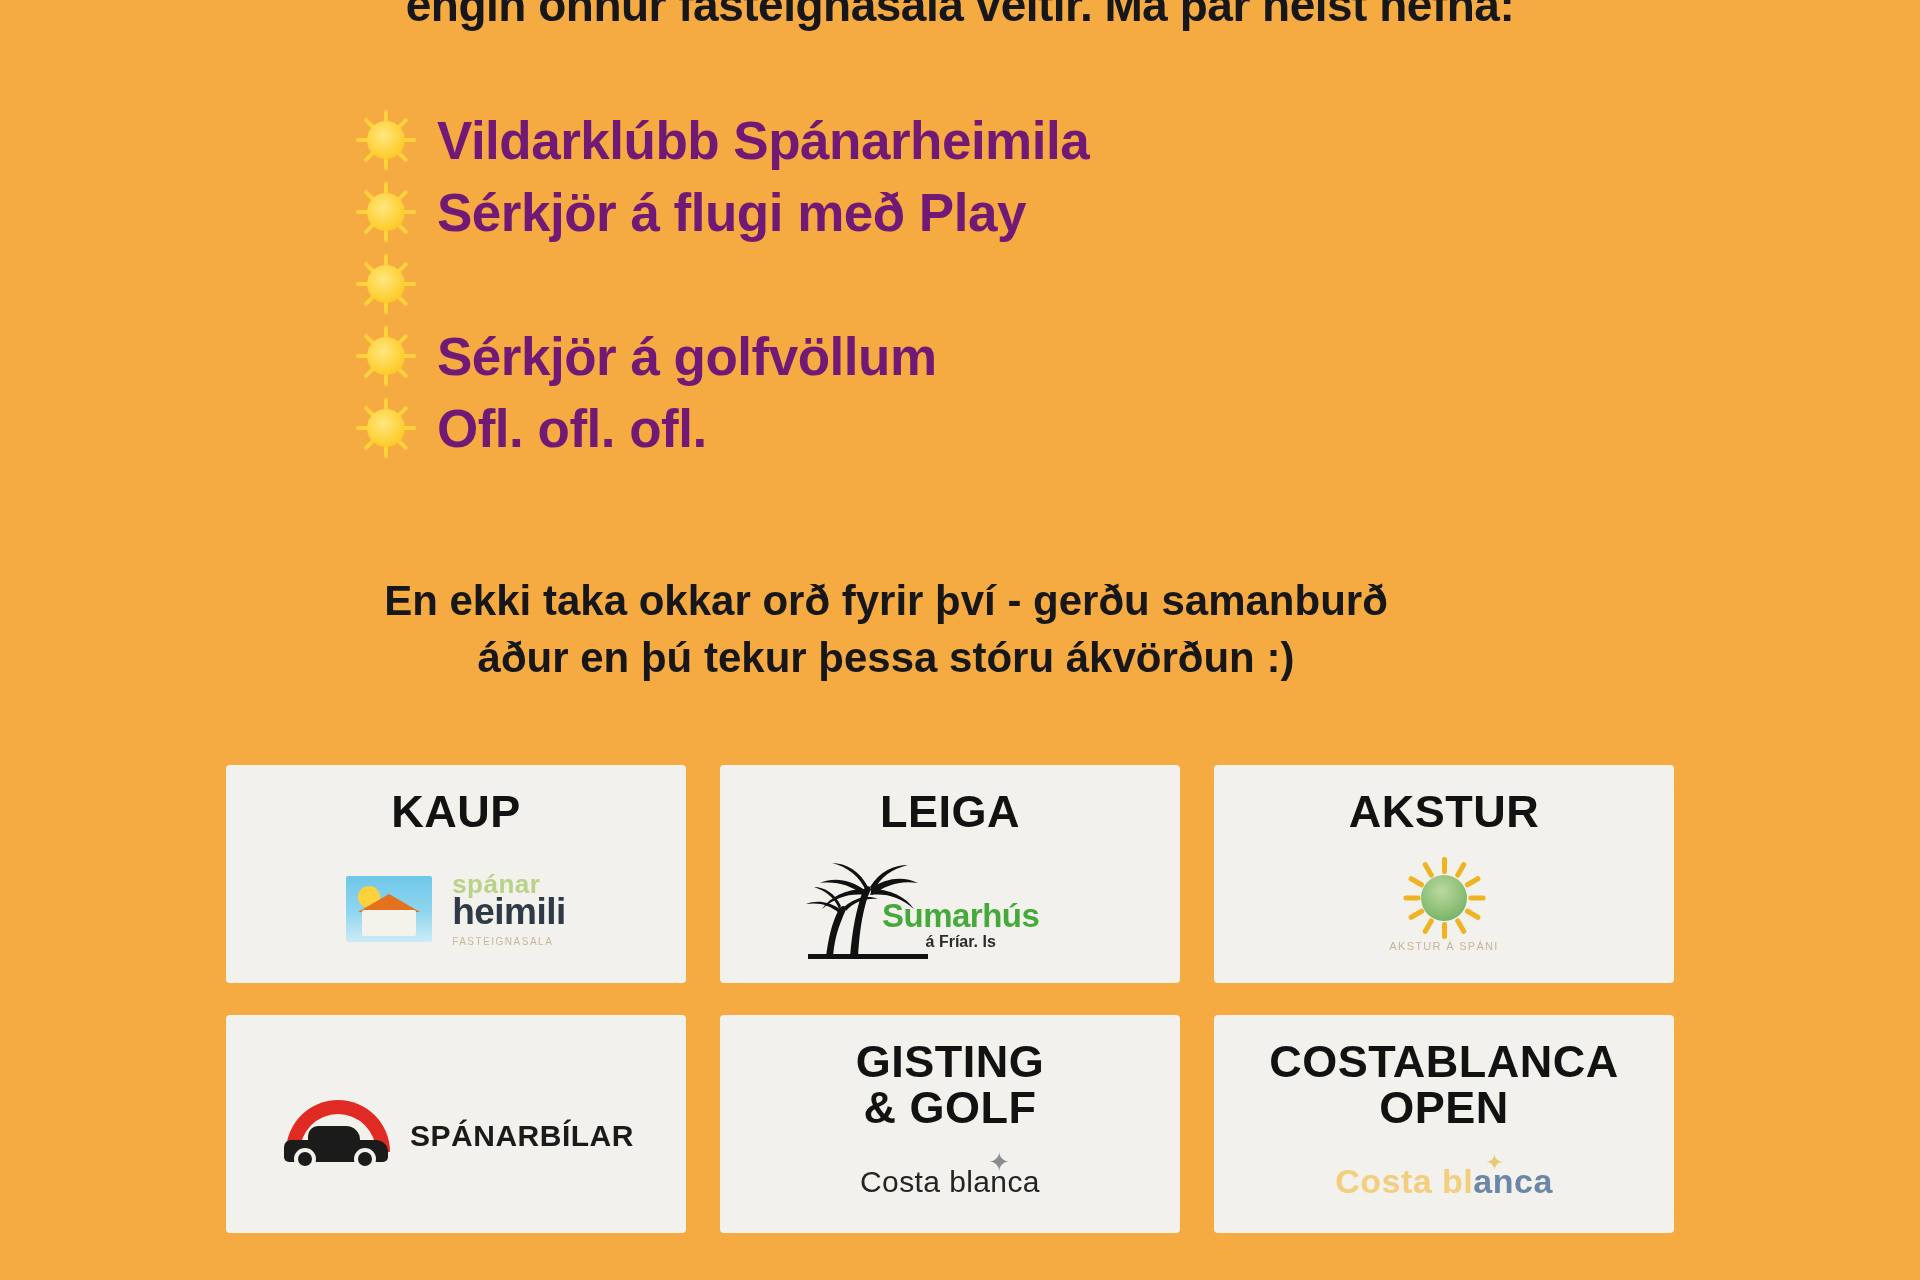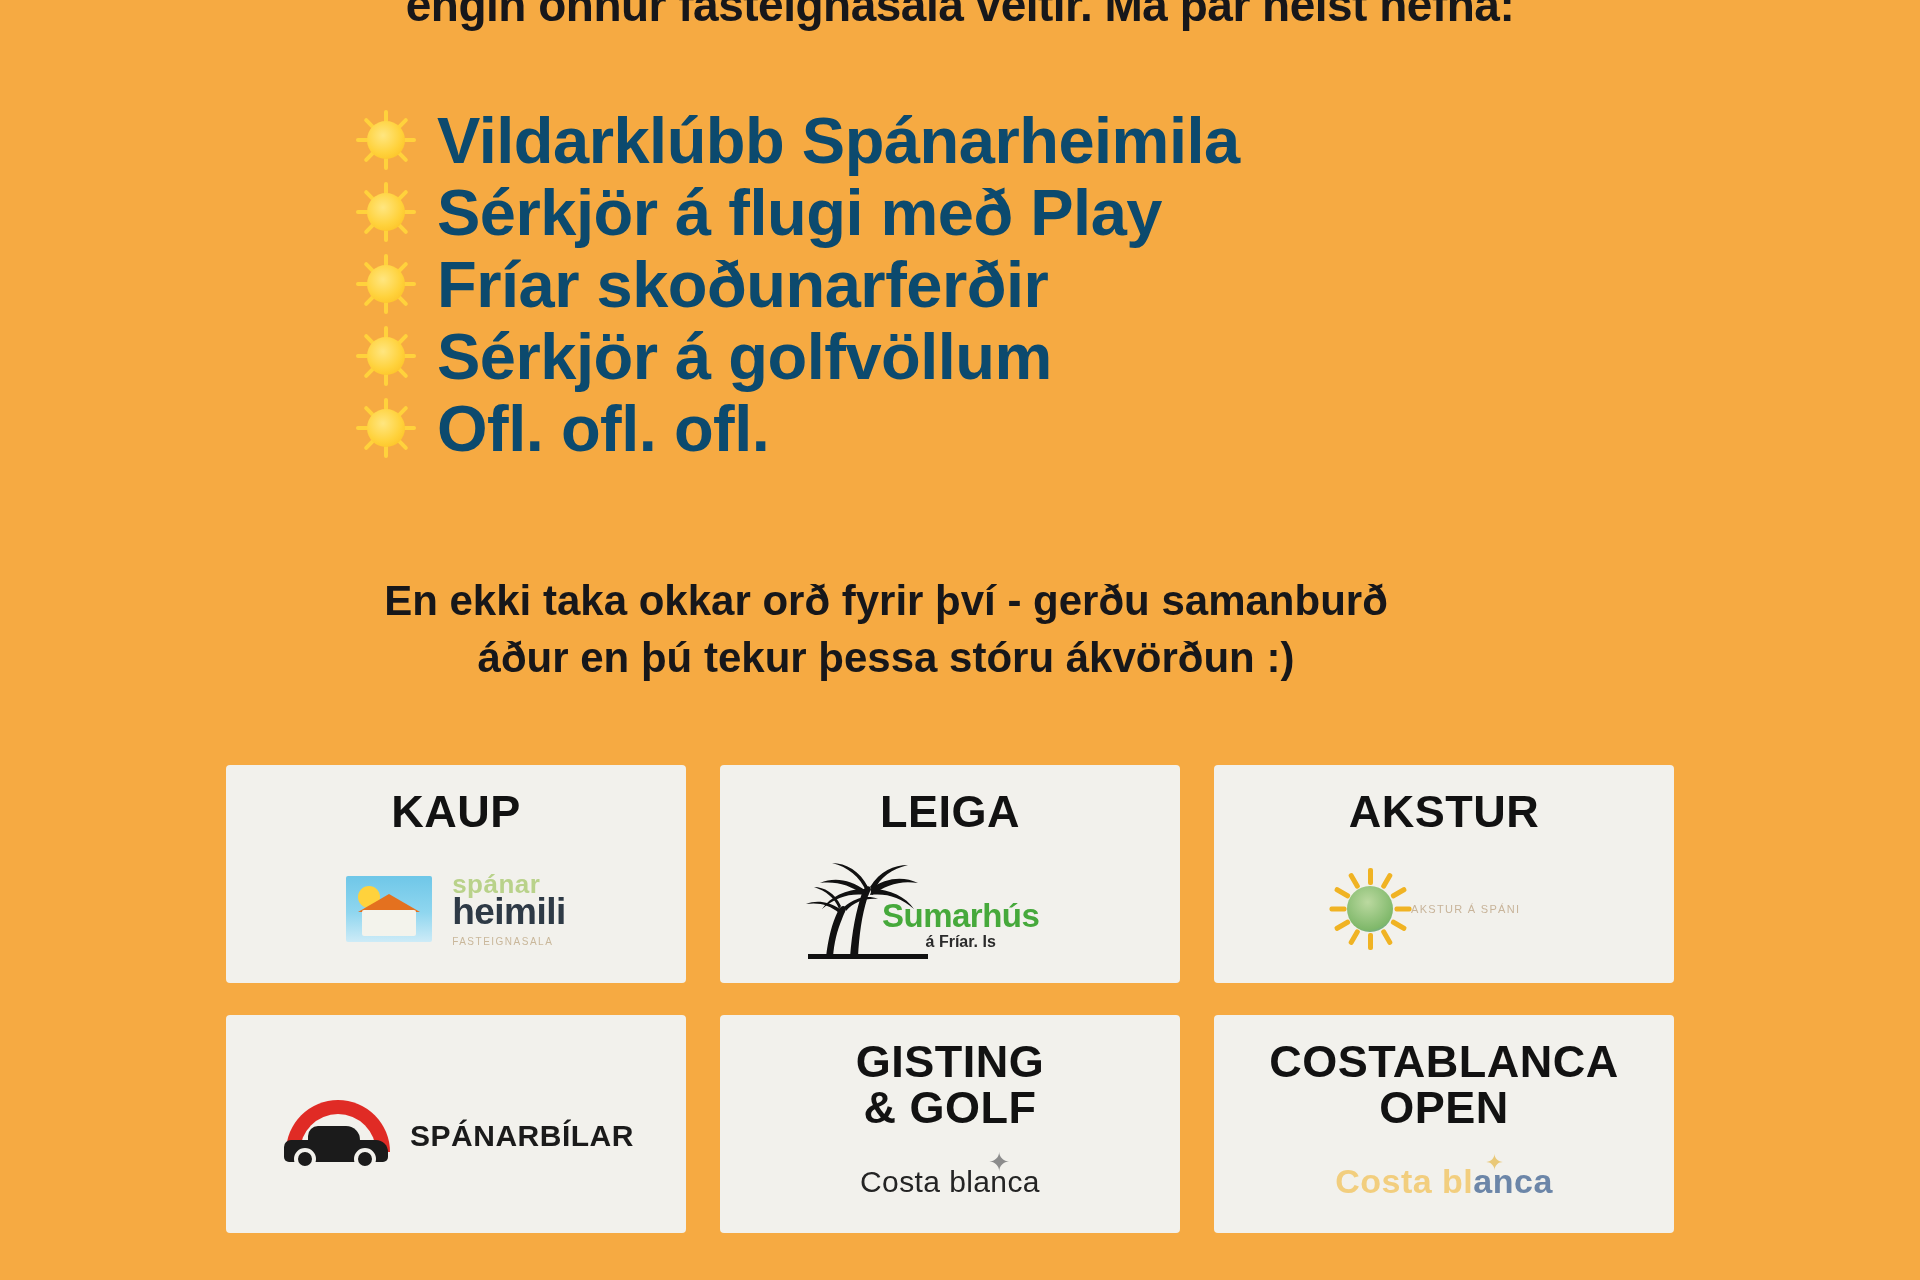--- a/index.html
+++ b/index.html
@@ -68,23 +68,23 @@
     position: absolute;
     left: 29px;
     top: 1px;
     width: 4px;
     height: 13px;
     background: #FFD23C;
     transform-origin: 2px 30px;
     border-radius: 2px;
   }
   .bullet-text {
-    font-size: 65px;
-    font-weight: bold;
-    color: #0c4a6e;
+    font-size: 53px;
+    font-weight: bold;
+    color: #701a75;
     letter-spacing: -0.5px;
     line-height: 1;
     white-space: nowrap;
   }
 
   
   .subtext {
     position: absolute;
     top: 573px;
     left: 0;
@@ -226,20 +226,21 @@
     text-align: center;
     margin-top: 2px;
   }
 
   
   .logo-akstur {
     position: relative;
     width: 230px;
     height: 104px;
     display: flex;
+    flex-direction: column;
     align-items: center;
   }
   .logo-akstur .burst {
     position: relative;
     width: 82px;
     height: 82px;
   }
   .logo-akstur .bsun {
     position: absolute;
     left: 18px;
@@ -409,21 +410,20 @@
         <i class="ray" style="transform:rotate(0deg)"></i>
           <i class="ray" style="transform:rotate(45deg)"></i>
         <i class="ray" style="transform:rotate(90deg)"></i>
           <i class="ray" style="transform:rotate(135deg)"></i>
         <i class="ray" style="transform:rotate(180deg)"></i>
           <i class="ray" style="transform:rotate(225deg)"></i>
         <i class="ray" style="transform:rotate(270deg)"></i>
           <i class="ray" style="transform:rotate(315deg)"></i>
         <span class="core"></span>
       </span>
-      <span class="bullet-text">Fríar skoðunarferðir</span>
     </div>
 
     <div class="bullet-row">
       <span class="sun">
         <i class="ray" style="transform:rotate(0deg)"></i>
           <i class="ray" style="transform:rotate(45deg)"></i>
         <i class="ray" style="transform:rotate(90deg)"></i>
           <i class="ray" style="transform:rotate(135deg)"></i>
         <i class="ray" style="transform:rotate(180deg)"></i>
           <i class="ray" style="transform:rotate(225deg)"></i>

